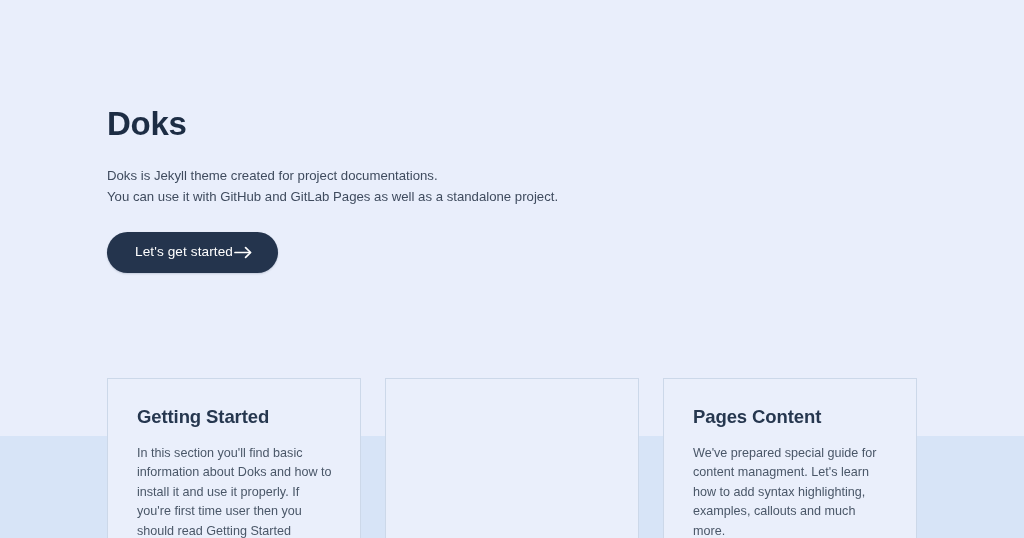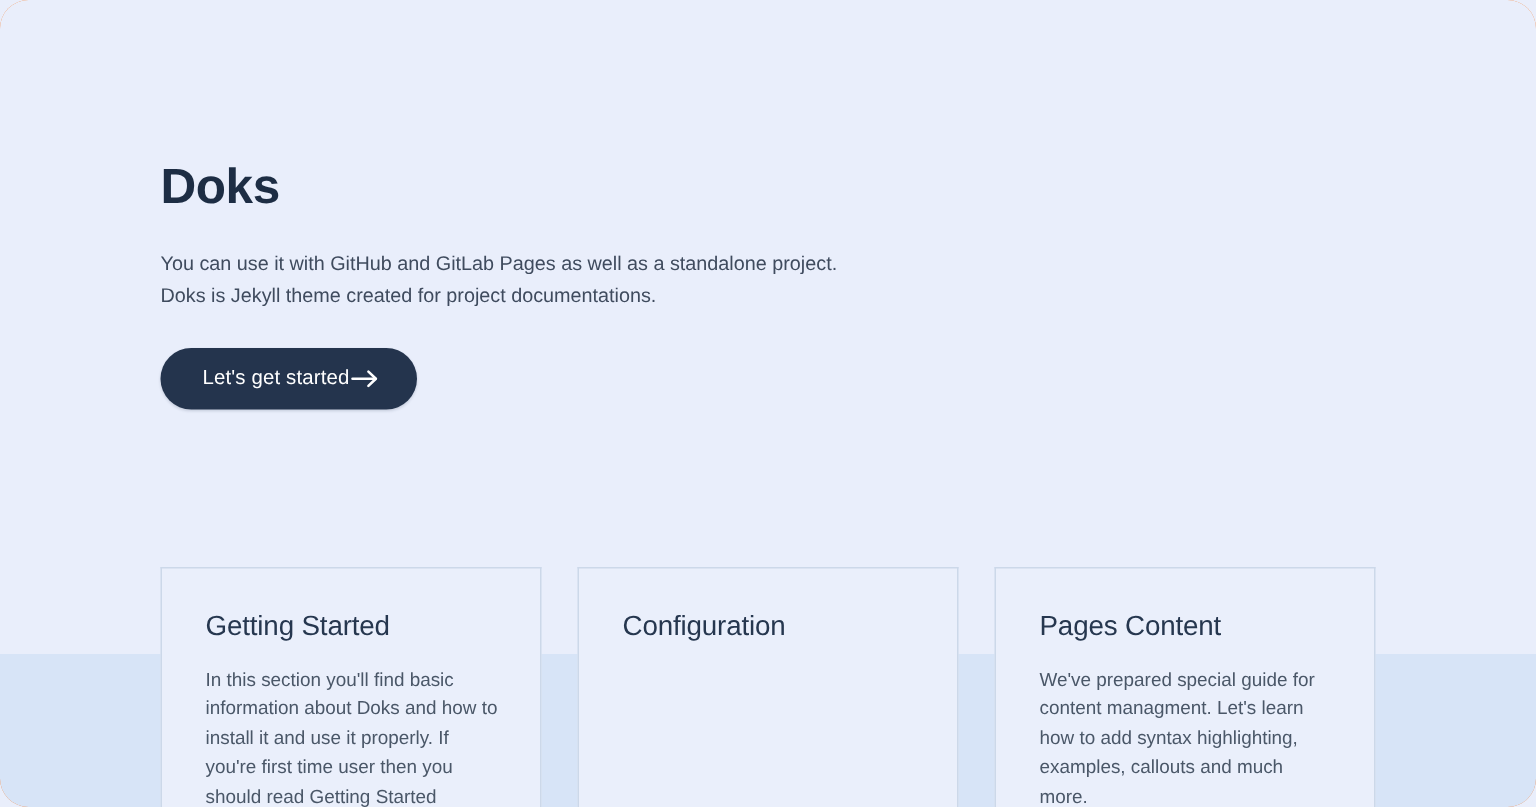--- a/index.html
+++ b/index.html
@@ -16,21 +16,20 @@
   }
 
   
   #page {
     position: absolute;
     inset: 0;
     width: 1024px;
     height: 538px;
     background: #f97316;
     overflow: hidden;
-    border-radius: 19px;
   }
   #band-top {
     position: absolute;
     left: 0;
     top: 0;
     width: 1024px;
     height: 436px;
     background: #e9eefb;
   }
   #band-bottom {
@@ -107,21 +106,21 @@
     box-sizing: border-box;
     background: #eaeffb;
     border: 1px solid #ccd8e9;
     border-bottom: none;
     padding: 26px 28px 0 29px;
   }
   .card-title {
     margin: 0;
     font-size: 18.5px;
     line-height: 24px;
-    font-weight: 400;
+    font-weight: 700;
     color: #26374f;
     letter-spacing: -0.1px;
   }
   .card-body {
     margin: 15px 0 0 0;
     font-size: 12.6px;
     line-height: 19.4px;
     color: #4a5768;
   }
 </style>
@@ -131,22 +130,22 @@
 <div id="page">
 
   <div id="band-top"></div>
   <div id="band-bottom"></div>
 
   <section id="hero">
 
     <h1 id="hero-title">Doks</h1>
 
     <div id="hero-lines">
+      <div class="hero-line">Doks is Jekyll theme created for project documentations.</div>
       <div class="hero-line">You can use it with GitHub and GitLab Pages as well as a standalone project.</div>
-      <div class="hero-line">Doks is Jekyll theme created for project documentations.</div>
     </div>
 
     <button id="cta-button">
       <span id="cta-label">Let's get started</span>
       <span id="cta-arrow">
         <svg width="19" height="13" viewBox="0 0 19 13" fill="none" aria-hidden="true">
           <path d="M1 6.5 H16.2" stroke="currentColor" stroke-width="1.7" stroke-linecap="round"></path>
           <path d="M11.6 1.7 L16.6 6.5 L11.6 11.3" stroke="currentColor" stroke-width="1.7" stroke-linecap="round" stroke-linejoin="round"></path>
         </svg>
       </span>
@@ -155,21 +154,20 @@
   </section>
 
   <section id="cards">
 
     <article class="card">
       <h2 class="card-title">Getting Started</h2>
       <p class="card-body">In this section you'll find basic information about Doks and how to install it and use it properly. If you're first time user then you should read Getting Started section first.</p>
     </article>
 
     <article class="card">
-      <h2 class="card-title">Configuration</h2>
     </article>
 
     <article class="card">
       <h2 class="card-title">Pages Content</h2>
       <p class="card-body">We've prepared special guide for content managment. Let's learn how to add syntax highlighting, examples, callouts and much more.</p>
     </article>
 
   </section>
 
 </div>

